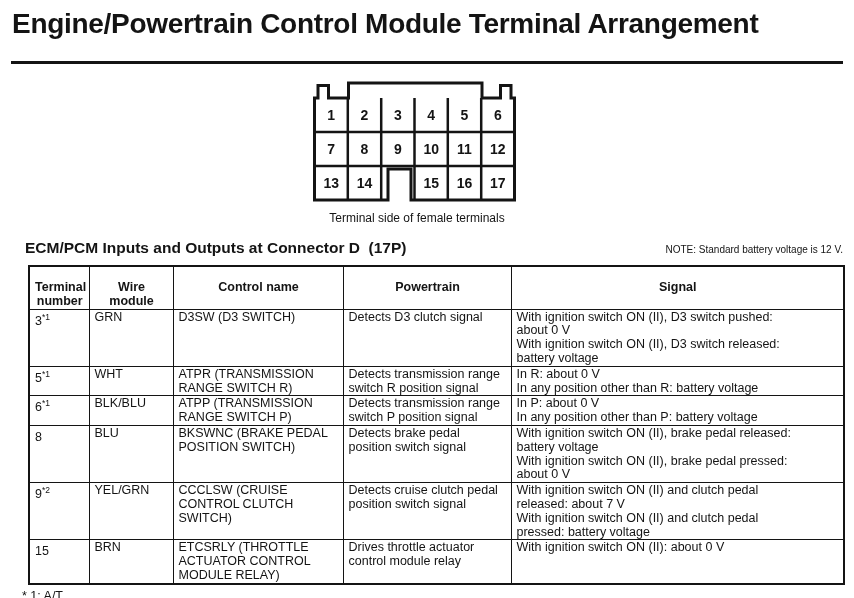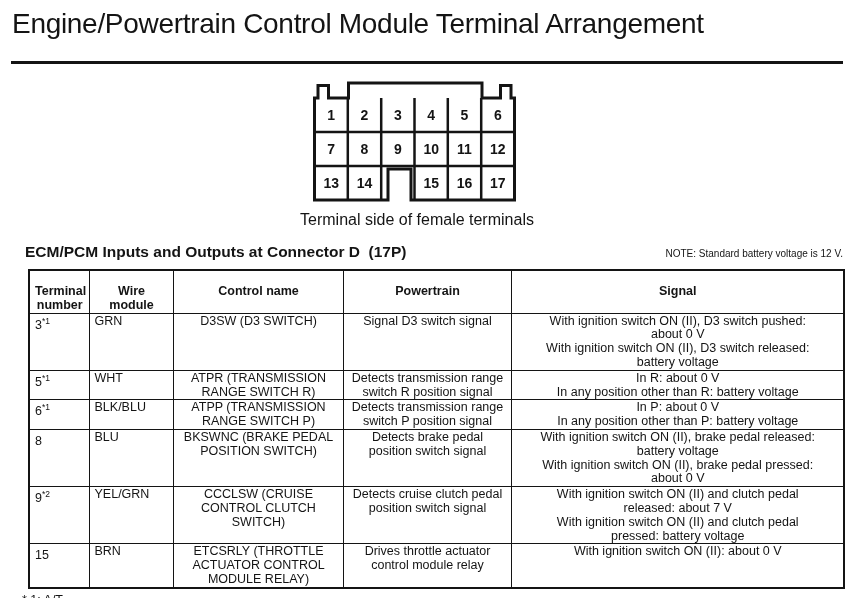--- a/index.html
+++ b/index.html
@@ -1,32 +1,32 @@
 <!DOCTYPE html>
 <html><head>
 <meta charset="utf-8">
 <style>
   * { margin:0; padding:0; box-sizing:border-box; }
   html,body { width:854px; height:598px; background:#ffffff; }
   body { font-family:"Liberation Sans","DejaVu Sans",sans-serif; color:#141414; overflow:hidden; }
 
-  .title { font-size:28px; font-weight:400; letter-spacing:-0.3px; margin:7px 0 0 12px; line-height:33px; }
+  .title { font-size:28px; font-weight:700; letter-spacing:-0.3px; margin:7px 0 0 12px; line-height:33px; }
   .rule { height:3px; background:#141414; margin:21px 11px 0 11px; }
 
   .connector-wrap { margin:15px 0 0 310px; width:212px; }
   .connector-wrap svg { display:block; }
-  .caption { margin:4px 0 0 217px; width:400px; text-align:center; font-size:16px; }
+  .caption { margin:4px 0 0 217px; width:400px; text-align:center; font-size:12px; }
 
   .section-row { display:flex; justify-content:space-between; align-items:baseline; margin:14px 11px 0 25px; }
   .section-heading { font-size:15.5px; font-weight:700; white-space:pre; }
   .note { font-size:10px; }
 
   table.spec { border-collapse:collapse; table-layout:fixed; width:815px; margin:8px 0 0 28px;
                border:2px solid #141414; font-size:12.5px; line-height:13.8px; }
-  .spec th, .spec td { border:1px solid #141414; padding:1px 4px 0 5px; vertical-align:top; white-space:pre-line; overflow:hidden;text-align:center; }
+  .spec th, .spec td { border:1px solid #141414; padding:1px 4px 0 5px; vertical-align:top; white-space:pre-line; overflow:hidden; }
   .spec th { font-weight:700; text-align:center; padding-top:14px; }
   .spec td.c { text-align:left; }
   sup.fn { font-size:8.5px; vertical-align:super; }
   tr.h28{height:28px} tr.h55{height:55px} tr.h27{height:27px} tr.h40{height:40px}
 
   .footnotes { margin:4px 0 0 22px; font-size:12.5px; line-height:15px; }
 </style>
 </head>
 <body>
 
@@ -91,21 +91,21 @@
         <th>Control name</th>
         <th>Powertrain</th>
         <th>Signal</th>
       </tr>
     </thead>
     <tbody>
       <tr class="h55">
         <td class="c"><span>3</span><sup class="fn">*1</sup></td>
         <td class="c">GRN</td>
         <td>D3SW (D3 SWITCH)</td>
-        <td>Signal D3 switch signal</td>
+        <td>Detects D3 clutch signal</td>
         <td>With ignition switch ON (II), D3 switch pushed:
 about 0 V
 With ignition switch ON (II), D3 switch released:
 battery voltage</td>
       </tr>
       <tr class="h28">
         <td class="c"><span>5</span><sup class="fn">*1</sup></td>
         <td class="c">WHT</td>
         <td>ATPR (TRANSMISSION
 RANGE SWITCH R)</td>

